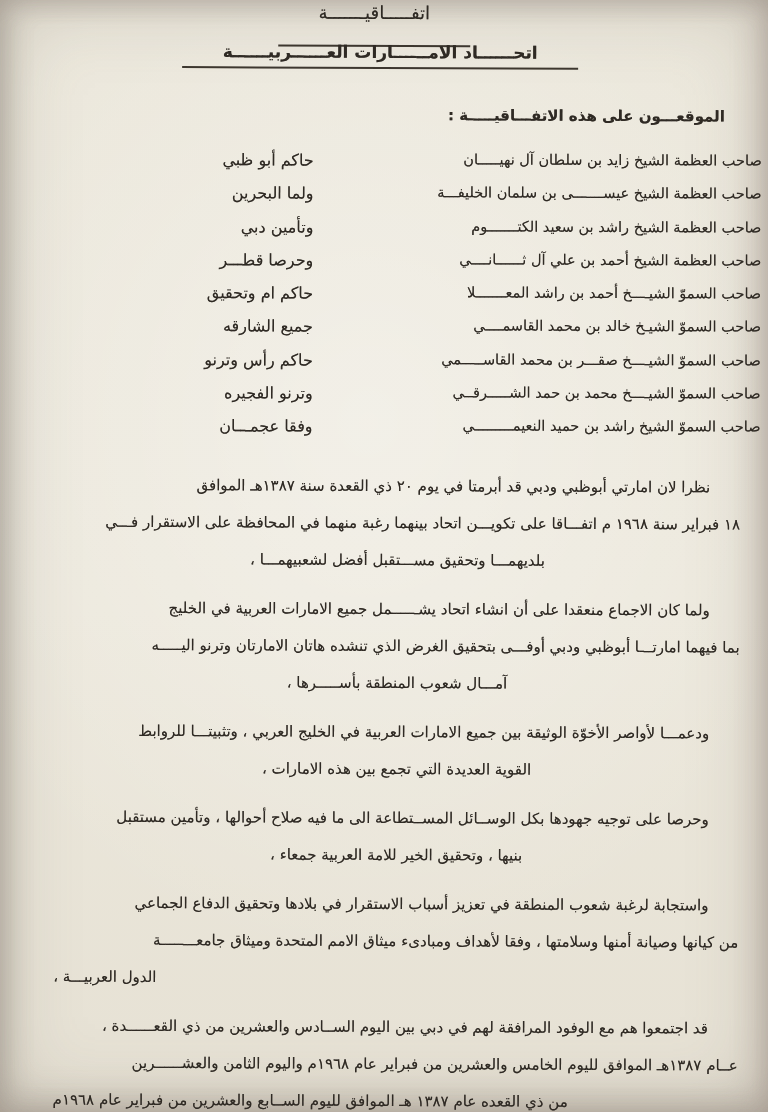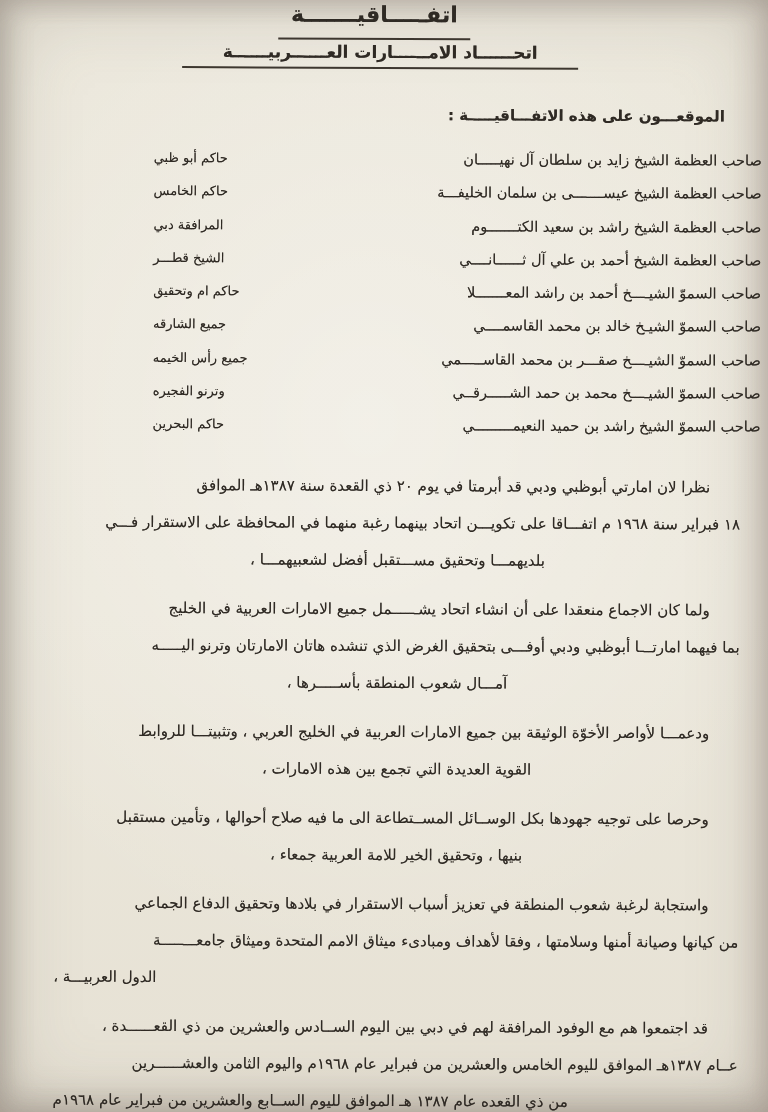--- a/index.html
+++ b/index.html
@@ -22,22 +22,22 @@
     color:#2f2a24;
   }
   .content{
     position:absolute;inset:0;
     transform:rotate(.25deg);
     text-shadow:0 0 .5px rgba(47,42,36,.55);
   }
   
   .title1{
     position:absolute;top:2px;right:300px;width:192px;
-    text-align:center;font-size:22px;font-weight:bold;
-    padding-bottom:11px;border-bottom:2.5px solid #3d372f;
+    text-align:center;font-size:18px;font-weight:normal;
+    padding-bottom:22px;border-bottom:2.5px solid #3d372f;
   }
   .title2{
     position:absolute;top:42px;right:192px;width:396px;
     text-align:center;font-size:17px;font-weight:bold;
     padding-bottom:5px;border-bottom:2.5px solid #3d372f;
     letter-spacing:1px;
   }
   
   .sig-heading{
     position:absolute;top:106px;right:45px;
@@ -45,21 +45,21 @@
   }
   .sig-rows{
     position:absolute;top:151px;right:8px;left:150px;
   }
   .sig-row{
     height:33.3px;display:flex;justify-content:space-between;
     align-items:flex-start;direction:rtl;
   }
   .sig-name{font-size:14.5px;white-space:nowrap;}
   .sig-title{
-    width:160px;text-align:left;font-size:13px;white-space:nowrap;
+    width:160px;text-align:right;font-size:16px;white-space:nowrap;
     padding-left:2px;
   }
   
   .paras{
     position:absolute;top:468px;right:28px;left:55px;
     font-size:15px;
   }
   .para{margin:0 0 12px 0;}
   .para .line{display:block;line-height:37px;text-align:right;white-space:nowrap;}
   .para .line.first{padding-right:30px;}
@@ -77,49 +77,49 @@
 
     <div class="sig-heading">الموقعـــون على هذه الاتفـــاقيـــــة :</div>
 
     <div class="sig-rows">
       <div class="sig-row">
         <span class="sig-name">صاحب العظمة الشيخ  زايد بن سلطان آل نهيـــــان</span>
         <span class="sig-title">حاكم أبو ظبي</span>
       </div>
       <div class="sig-row">
         <span class="sig-name">صاحب العظمة الشيخ عيســـــــى بن سلمان الخليفـــة</span>
-        <span class="sig-title">حاكم الخامس</span>
+        <span class="sig-title">ولما البحرين</span>
       </div>
       <div class="sig-row">
         <span class="sig-name">صاحب العظمة الشيخ  راشد بن سعيد الكتـــــــوم</span>
-        <span class="sig-title">المرافقة دبي</span>
+        <span class="sig-title">وتأمين دبي</span>
       </div>
       <div class="sig-row">
         <span class="sig-name">صاحب العظمة الشيخ أحمد بن علي آل ثــــــانــــي</span>
-        <span class="sig-title">الشيخ قطـــر</span>
+        <span class="sig-title">وحرصا قطـــر</span>
       </div>
       <div class="sig-row">
         <span class="sig-name">صاحب السموّ الشيــــخ أحمد بن راشد المعـــــــلا</span>
         <span class="sig-title">حاكم ام وتحقيق</span>
       </div>
       <div class="sig-row">
         <span class="sig-name">صاحب السموّ الشيـخ خالد بن محمد القاسمــــي</span>
         <span class="sig-title">جميع الشارقه</span>
       </div>
       <div class="sig-row">
         <span class="sig-name">صاحب السموّ الشيــــخ صقـــر بن محمد القاســـــمي</span>
-        <span class="sig-title">جميع رأس الخيمه</span>
+        <span class="sig-title">حاكم رأس وترنو</span>
       </div>
       <div class="sig-row">
         <span class="sig-name">صاحب السموّ الشيــــخ محمد بن حمد الشـــــرقــي</span>
         <span class="sig-title">وترنو الفجيره</span>
       </div>
       <div class="sig-row">
         <span class="sig-name">صاحب السموّ الشيخ راشد بن حميد النعيمـــــــــي</span>
-        <span class="sig-title">حاكم البحرين</span>
+        <span class="sig-title">وفقا عجمـــان</span>
       </div>
     </div>
 
     <div class="paras">
       <p class="para">
         <span class="line first">نظرا لان امارتي أبوظبي ودبي قد أبرمتا في يوم ٢٠ ذي القعدة سنة ١٣٨٧هـ  الموافق</span>
         <span class="line">١٨ فبراير سنة ١٩٦٨ م  اتفـــاقا على تكويـــن اتحاد بينهما رغبة منهما في المحافظة على الاستقرار فـــي</span>
         <span class="line center">بلديهمـــا وتحقيق مســـتقبل أفضل لشعبيهمـــا ،</span>
       </p>
       <p class="para">

